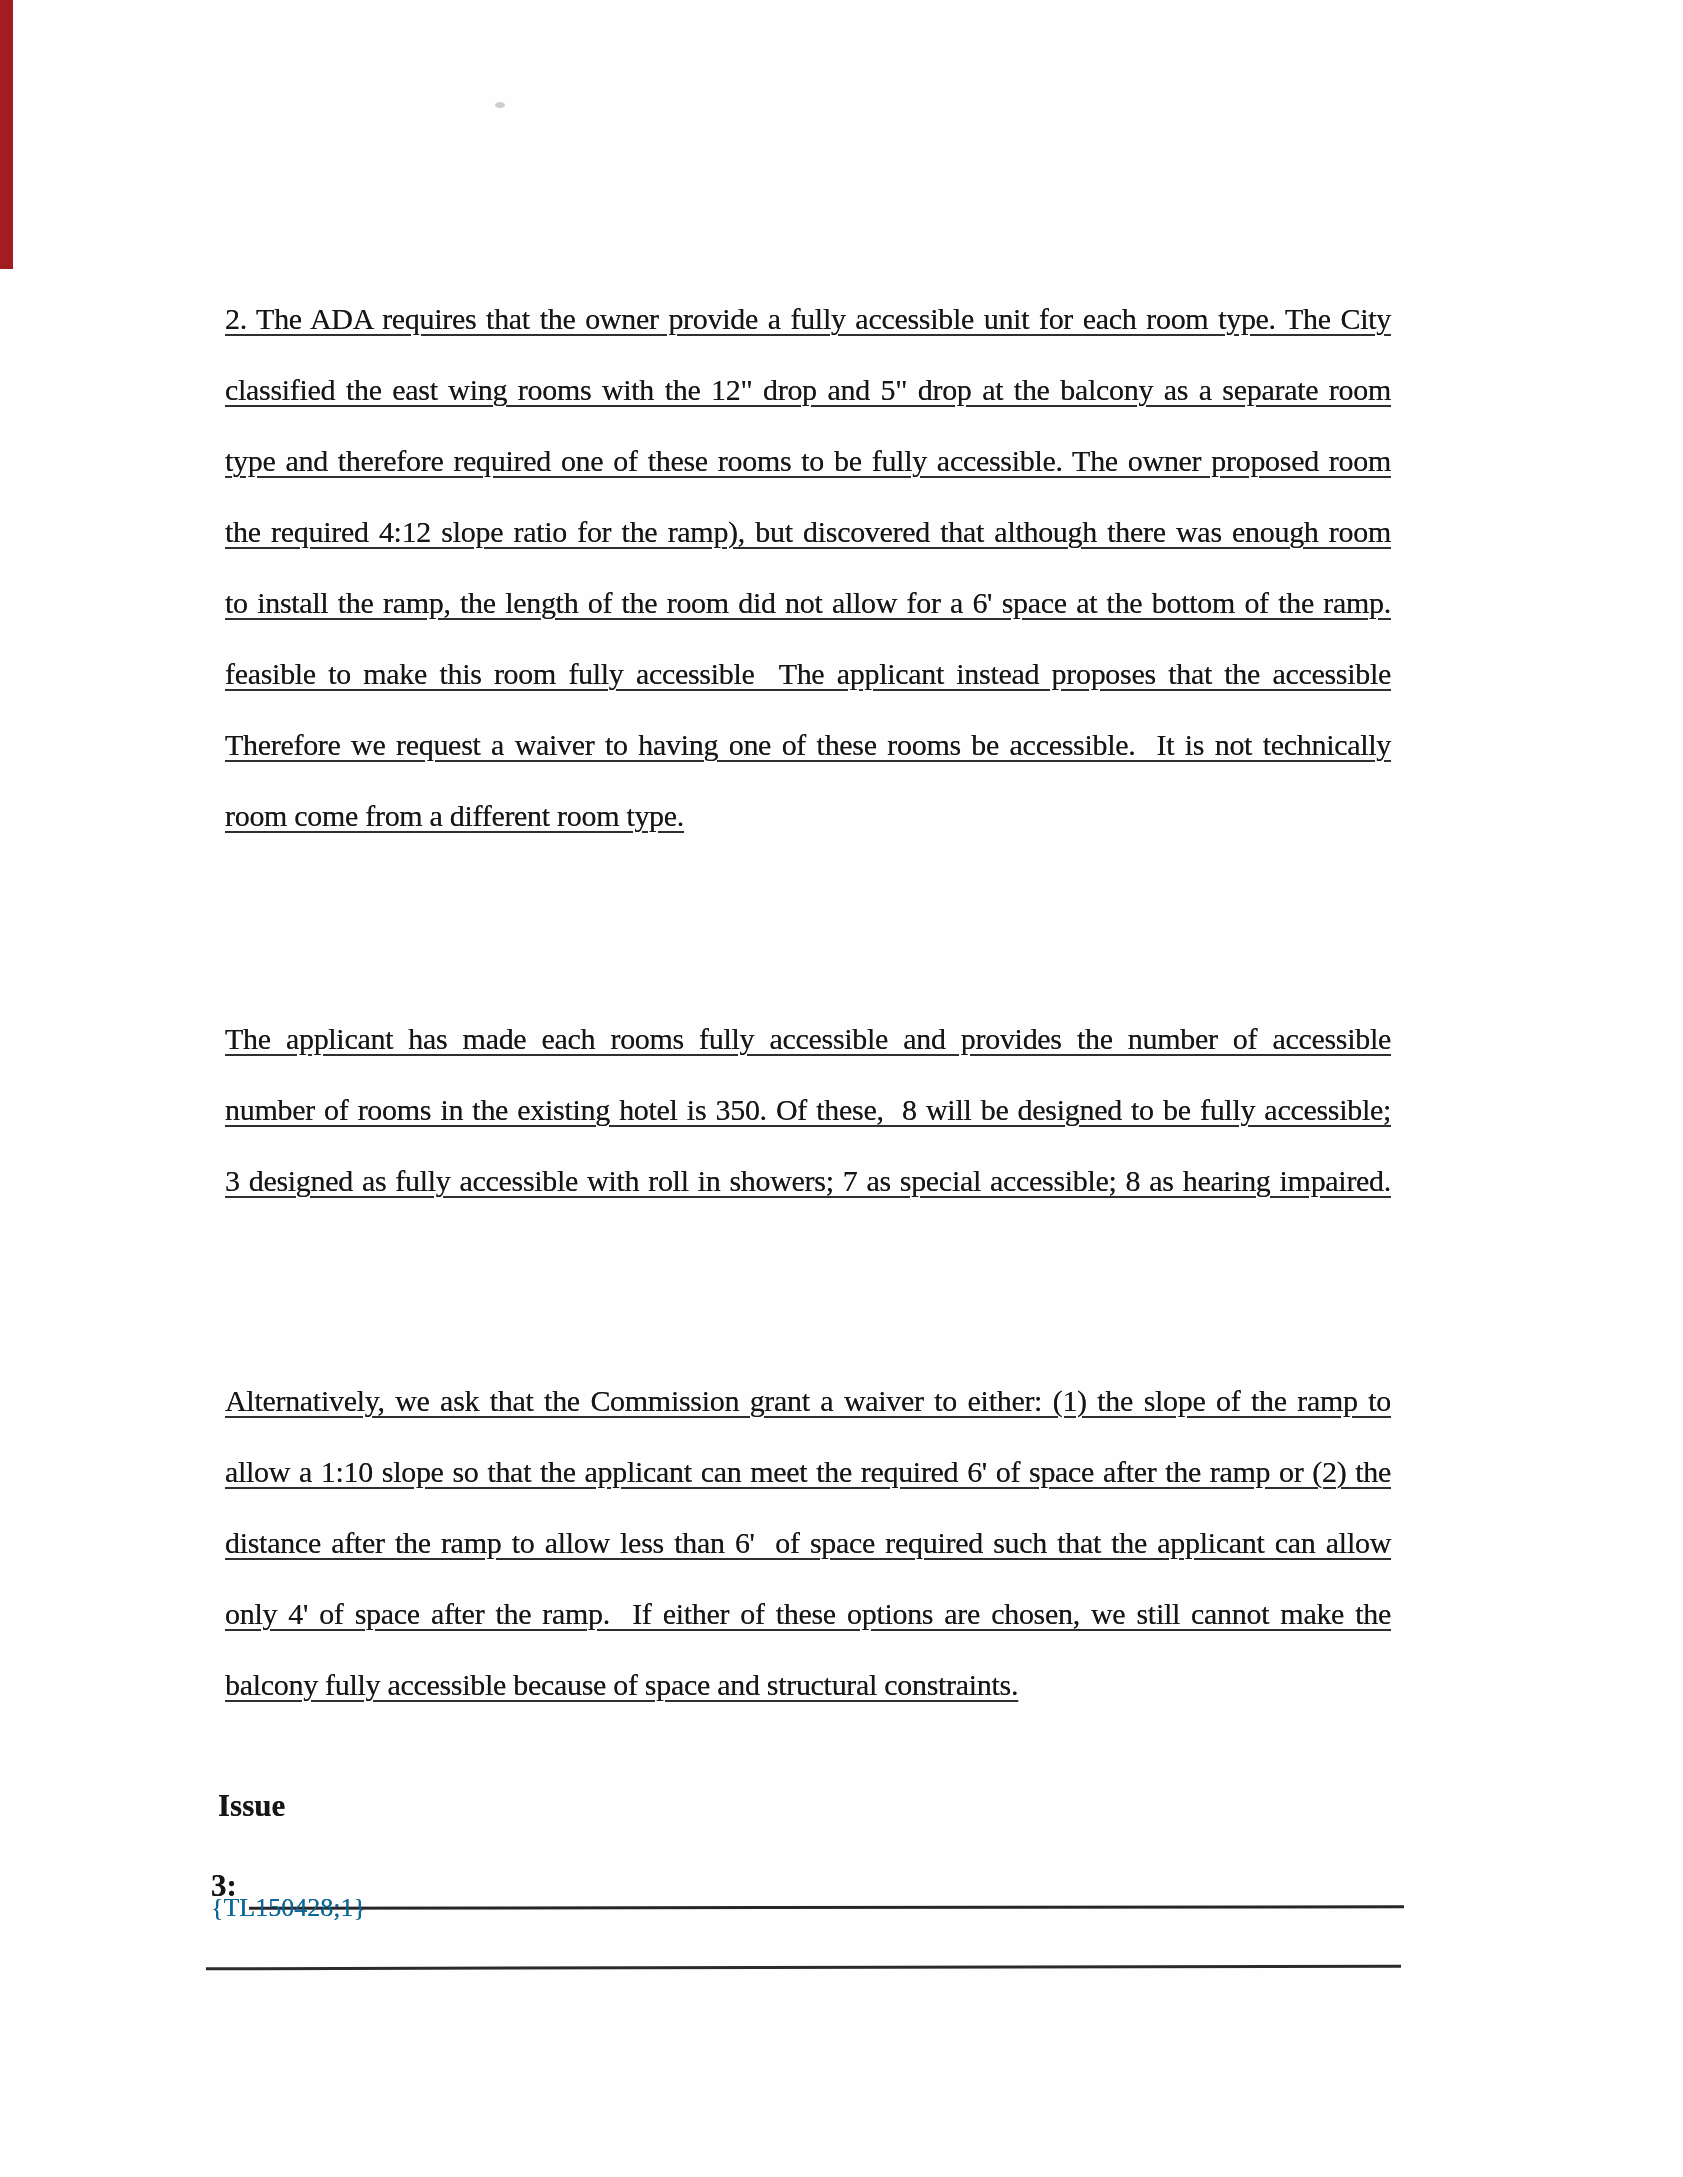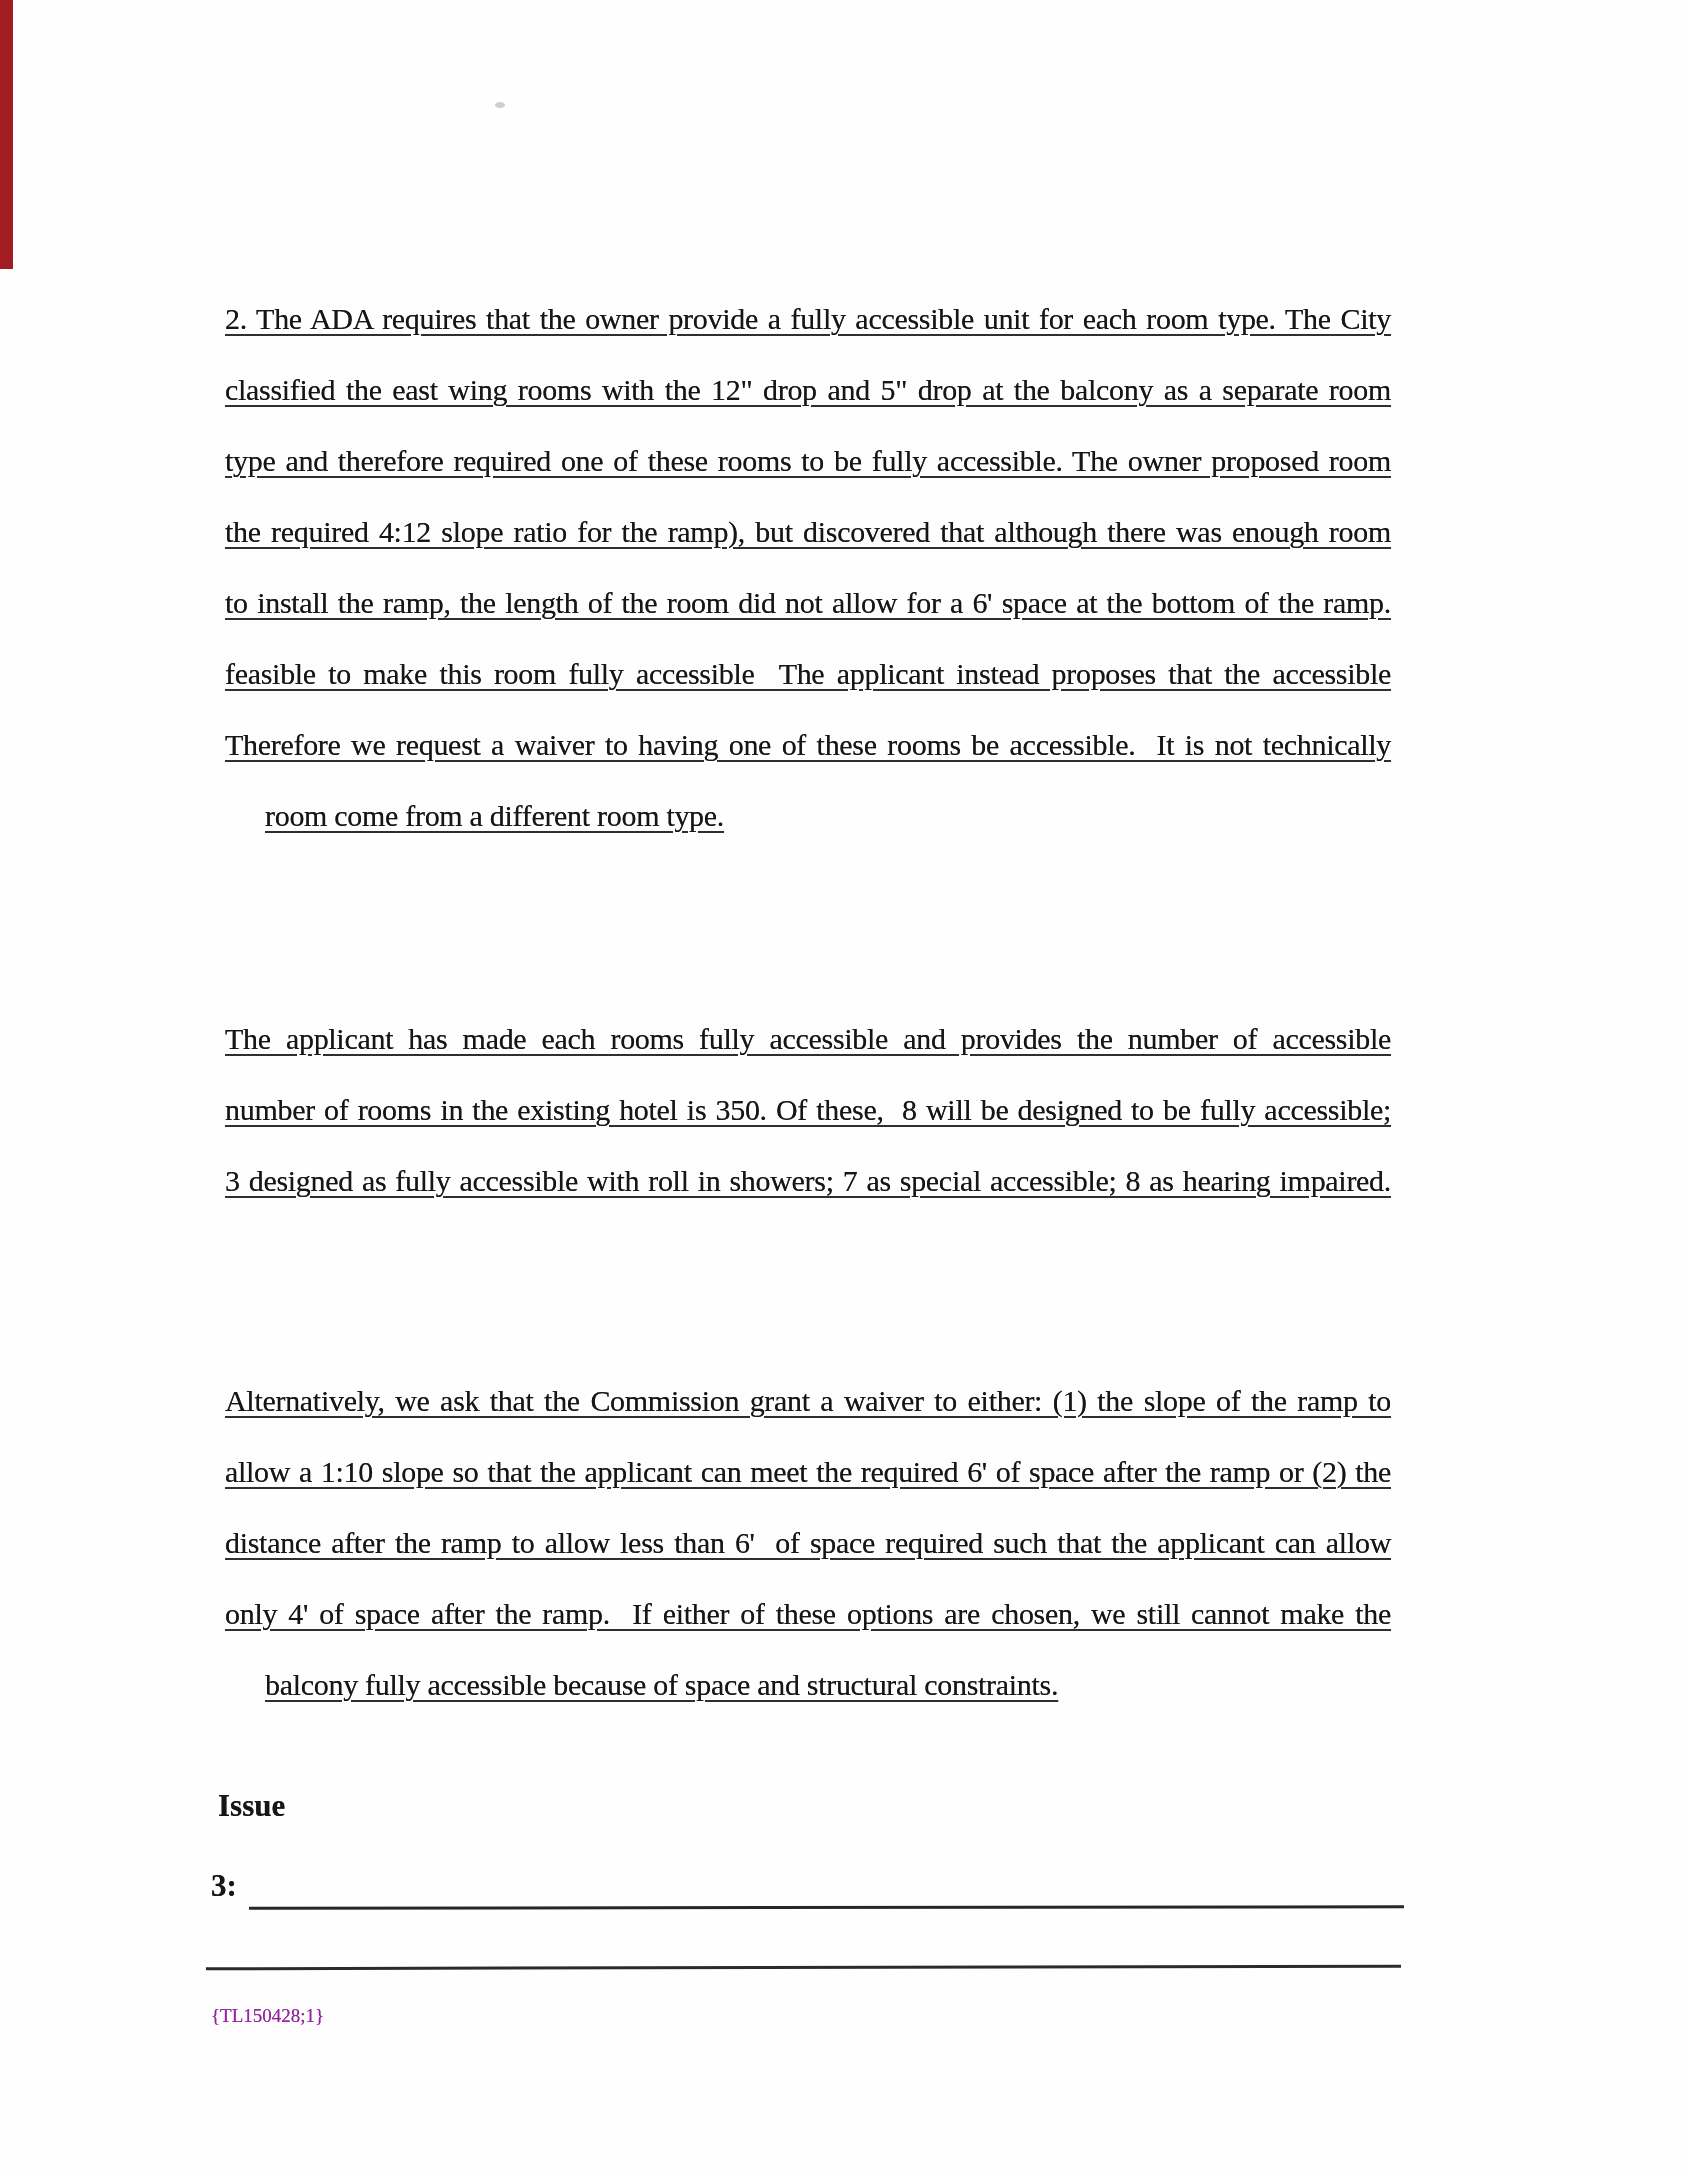--- a/index.html
+++ b/index.html
@@ -55,21 +55,20 @@
     -moz-text-align-last: justify;
     text-decoration: underline;
     text-decoration-thickness: 2px;
     text-decoration-color: #2f2f2f;
     text-underline-offset: 5px;
     text-shadow: 0 0 0.6px rgba(10,10,10,0.7);
   }
   .tline { white-space: normal; }
   .tline.last {
     text-align-last: left;
-    margin-left: 40px;
     -moz-text-align-last: left;
   }
   .issue-heading {
     position: absolute;
     left: 218px;
     top: 1770px;
     height: 71px;
     line-height: 71px;
     font-size: 31px;
     font-weight: bold;
@@ -104,24 +103,24 @@
     position: absolute;
     left: 206px;
     top: 1966px;
     width: 1195px;
     border-top: 3px solid #2b2b2b;
     transform: rotate(-0.12deg);
   }
   .footer-code {
     position: absolute;
     left: 211px;
-    top: 1998px;
-    font-size: 19px;
+    top: 1890px;
+    font-size: 26px;
     line-height: 36px;
-    color: #a21caf;
+    color: #0369a1;
     text-shadow: 0 0 0.5px rgba(10,10,10,0.6);
   }
 </style>
 </head>
 <body>
 
 <div class="page">
 
   <div class="red-stripe" style="background: rgb(162, 29, 34);"></div>
   <div class="speck"></div>

